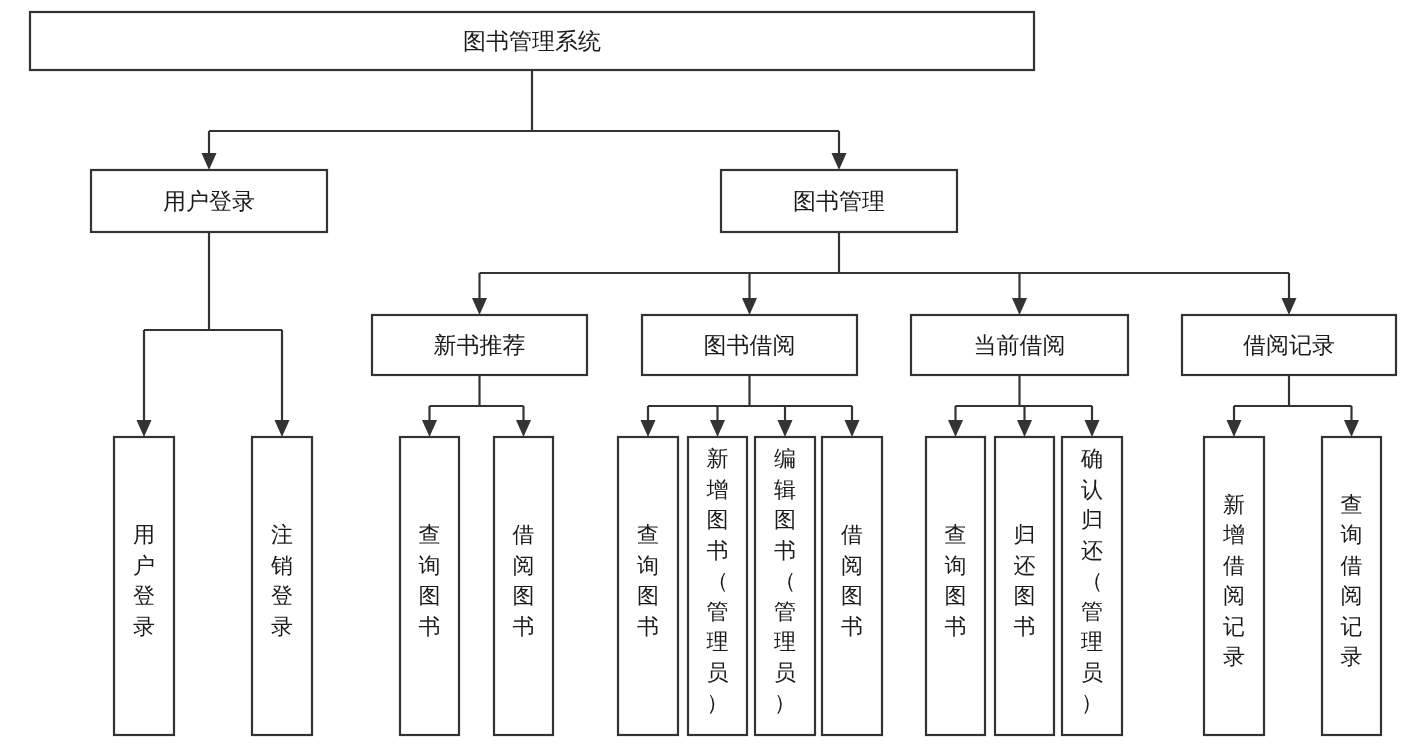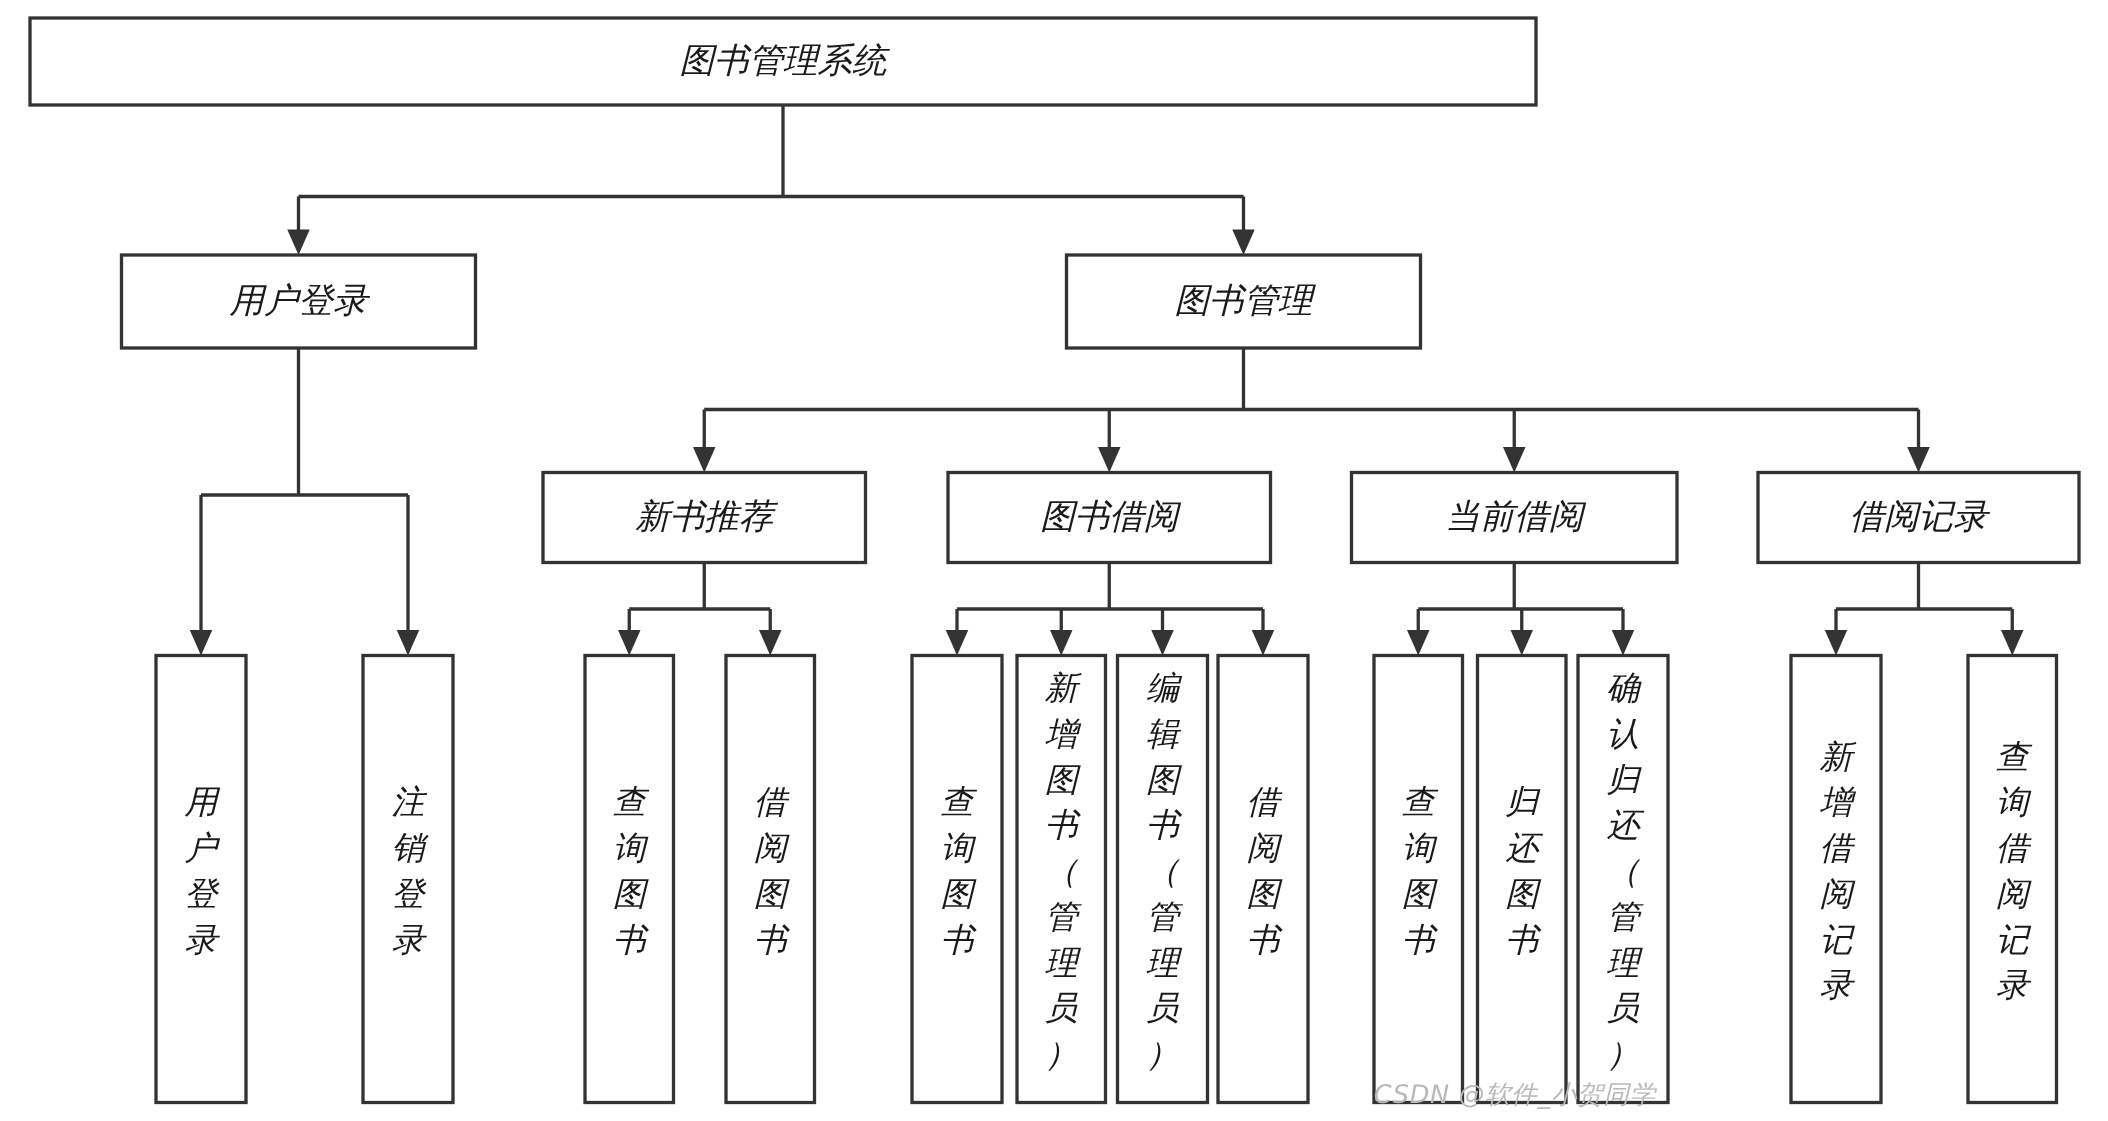--- a/index.html
+++ b/index.html
@@ -9,24 +9,23 @@
   }
   body {
     width: 1405px;
     height: 747px;
     font-family: "DejaVu Sans", "Liberation Sans", sans-serif;
     overflow: hidden;
     position: relative;
   }
   #chart-root {
     position: absolute;
-    left: 0; top: 0;
+    left: 10px; top: 0;
     width: 1118px;
     height: 747px;
-    font-style: italic;
   }
   .node-rect {
     fill: #ffffff;
     stroke: #333333;
     stroke-width: 2.2;
   }
   .node-label {
     fill: #1a1a1a;
     font-family: "DejaVu Sans", "Liberation Sans", sans-serif;
     font-size: 23px;
@@ -208,14 +207,13 @@
         <g>
           <rect class="node-rect" x="1194" y="437" width="60" height="298"></rect>
           <text class="node-label-vert" x="1224" y="0"><tspan x="1224" y="511.75">新</tspan><tspan x="1224" y="542.25">增</tspan><tspan x="1224" y="572.75">借</tspan><tspan x="1224" y="603.25">阅</tspan><tspan x="1224" y="633.75">记</tspan><tspan x="1224" y="664.25">录</tspan></text>
         </g>
         <g>
           <rect class="node-rect" x="1312" y="437" width="59" height="298"></rect>
           <text class="node-label-vert" x="1341.5" y="0"><tspan x="1341.5" y="511.75">查</tspan><tspan x="1341.5" y="542.25">询</tspan><tspan x="1341.5" y="572.75">借</tspan><tspan x="1341.5" y="603.25">阅</tspan><tspan x="1341.5" y="633.75">记</tspan><tspan x="1341.5" y="664.25">录</tspan></text>
         </g>
       </g>
   </svg>
-  <div class="watermark">CSDN @软件_小贺同学</div>
 </div>
 
 </body></html>

